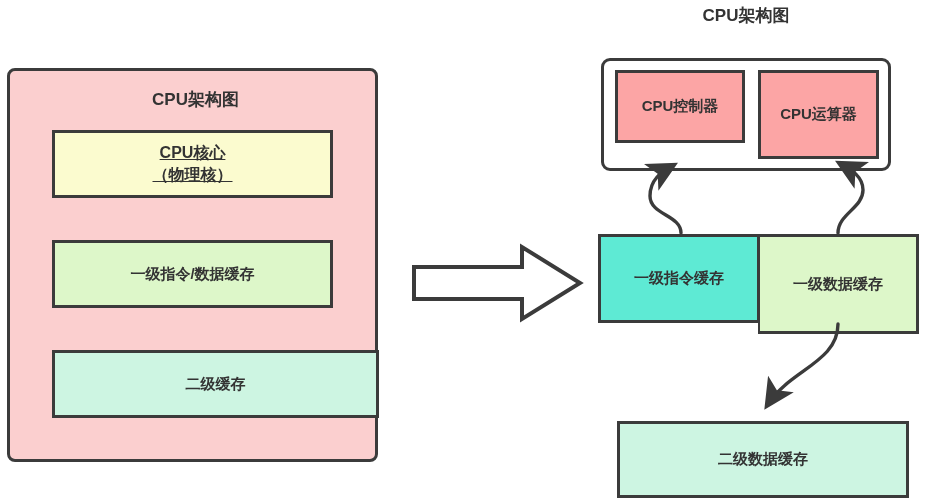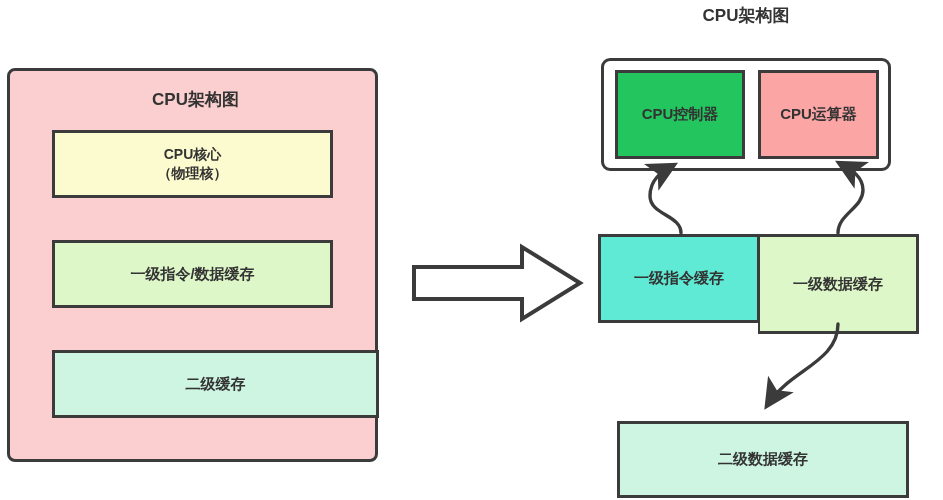--- a/index.html
+++ b/index.html
@@ -53,22 +53,23 @@
     font-size: 17px;
     font-weight: bold;
     color: #333333;
   }
   #left-core {
     left: 52px;
     top: 130px;
     width: 281px;
     height: 68px;
     background: #fbfbcf;
-    font-size: 14px;
+    font-size: 16px;
     flex-direction: column;
+    text-decoration: underline;
   }
   #left-l1 {
     left: 52px;
     top: 240px;
     width: 281px;
     height: 68px;
     background: #ddf7c9;
     font-size: 15px;
   }
   #left-l2 {
@@ -106,22 +107,22 @@
     width: 290px;
     height: 113px;
     background: #ffffff;
     border-radius: 9px;
     display: block;
   }
   #right-ctrl {
     left: 615px;
     top: 70px;
     width: 130px;
-    height: 89px;
-    background: #22c55e;
+    height: 73px;
+    background: #fca5a5;
     font-size: 15px;
   }
   #right-alu {
     left: 758px;
     top: 70px;
     width: 121px;
     height: 89px;
     background: #fca5a5;
     font-size: 15px;
   }

